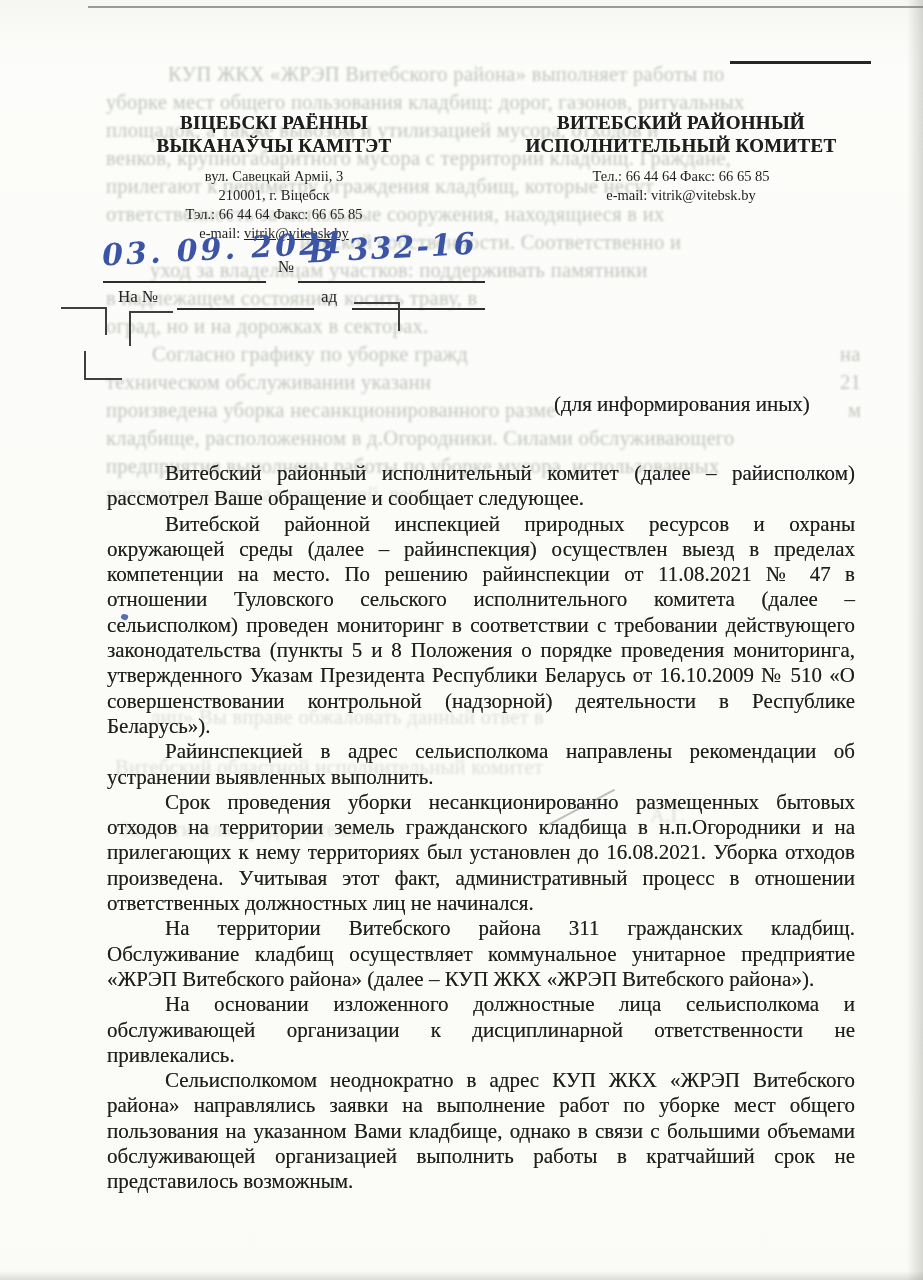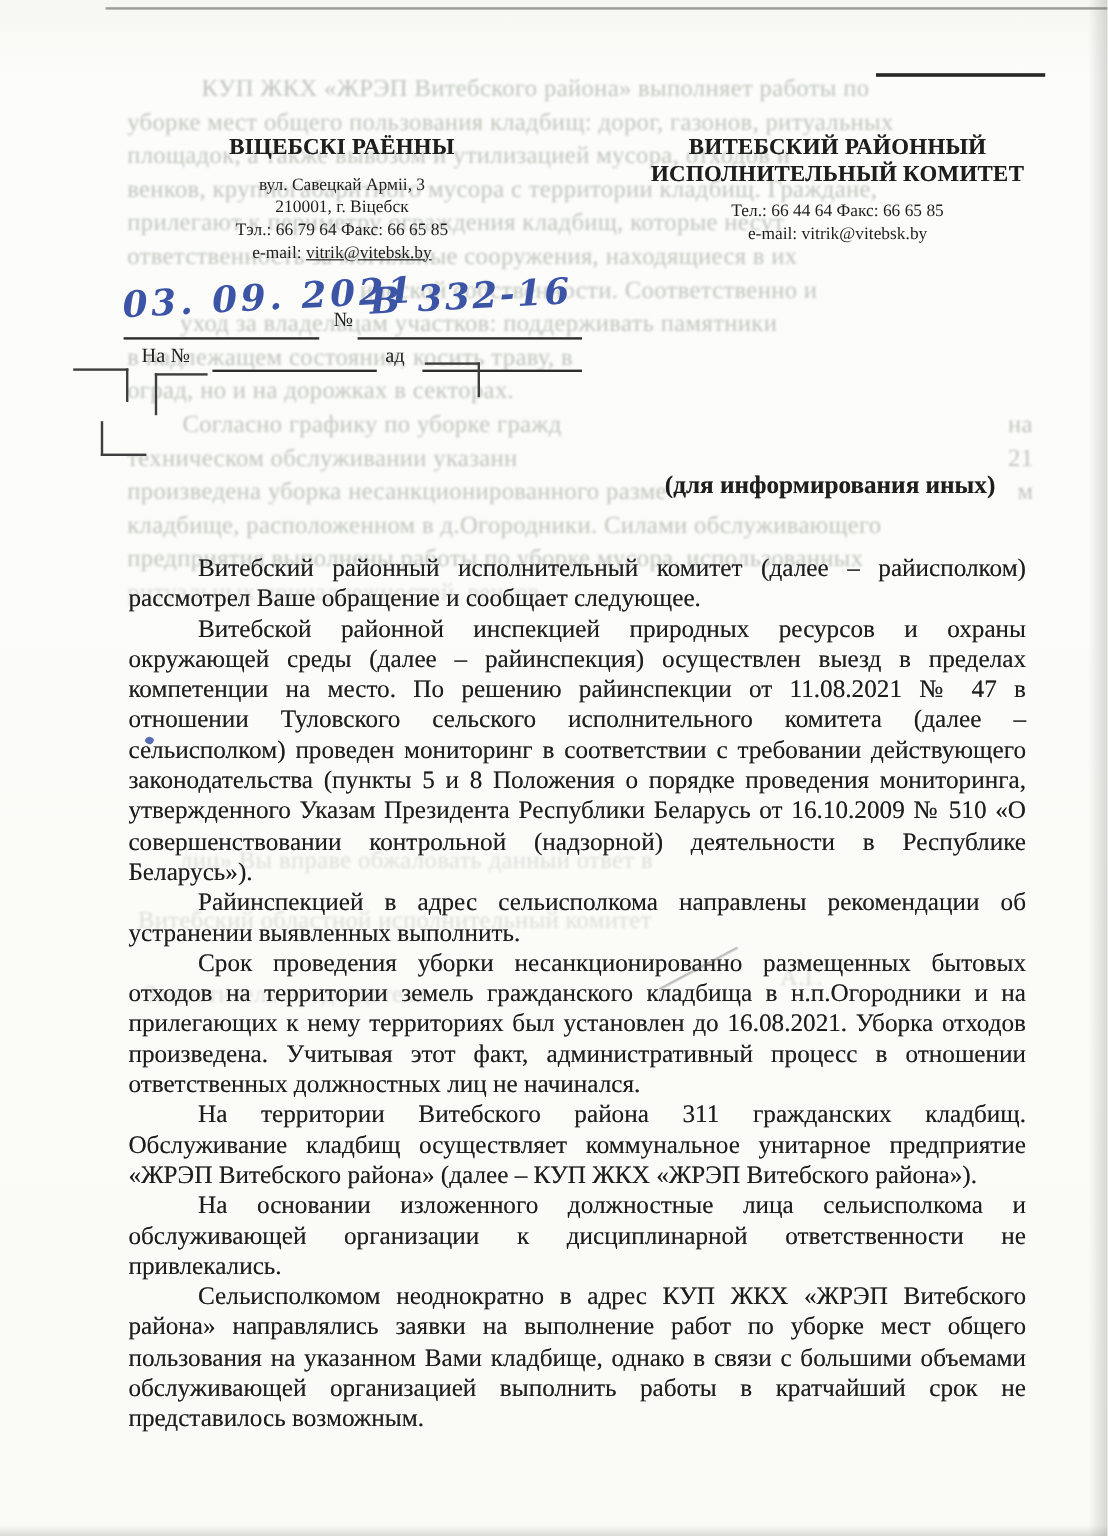--- a/index.html
+++ b/index.html
@@ -16,22 +16,22 @@
     background:linear-gradient(0deg,rgba(110,110,105,.22),rgba(110,110,105,0));}
   .ref-mark-line{position:absolute;top:61px;left:730px;width:141px;height:3px;background:#262626;}
 
   
   .ghost{position:absolute;color:#84907f;font-size:20.5px;white-space:nowrap;
     filter:blur(1.1px);opacity:.5;letter-spacing:.3px;}
   .ghost.faint{opacity:.26;}
 
   
   .lh{position:absolute;top:112px;width:372px;text-align:center;}
-  .lh-left{left:99px;}
-  .lh-right{left:512px;}
+  .lh-left{left:88px;}
+  .lh-right{left:495px;}
   .lh-title{font-weight:bold;font-size:19px;line-height:22.5px;letter-spacing:.3px;
     text-shadow:0 0 .5px rgba(0,0,0,.55);}
   .lh-addr{margin-top:10px;font-size:14.5px;line-height:19px;}
   .u{text-decoration:underline;}
 
   
   .hw{position:absolute;font-family:"DejaVu Serif",serif;font-style:italic;font-weight:bold;
     color:#3c54a6;transform:rotate(-3deg);}
   .hw-date{left:102px;top:231px;font-size:30px;letter-spacing:3px;}
   .hw-num{left:308px;top:230px;font-size:30px;letter-spacing:2px;}
@@ -49,21 +49,21 @@
   .corner{position:absolute;}
   .c-tr{border-top:2px solid #3f3f3f;border-right:2px solid #3f3f3f;}
   .c-tl{border-top:2px solid #3f3f3f;border-left:2px solid #3f3f3f;}
   .c-bl{border-bottom:2px solid #3f3f3f;border-left:2px solid #3f3f3f;}
   .c1{left:61px;top:307px;width:44px;height:26px;}
   .c2{left:129px;top:311px;width:42px;height:33px;}
   .c3{left:354px;top:302px;width:44px;height:27px;}
   .c4{left:84px;top:351px;width:36px;height:27px;}
 
   .recipient-note{position:absolute;left:554px;top:392px;font-size:21px;
-    text-shadow:0 0 .4px rgba(0,0,0,.5);font-weight:bold;}
+    text-shadow:0 0 .4px rgba(0,0,0,.5);}
 
   
   .body-text{position:absolute;left:107px;top:461px;width:748px;
     font-size:21px;line-height:25.3px;text-align:justify;
     text-shadow:0 0 .4px rgba(0,0,0,.55);}
   .body-text p{margin:0;text-indent:58px;}
 
   .ink-speck{position:absolute;left:121px;top:614px;width:7px;height:6px;background:#3c54a6;
     border-radius:60% 40% 55% 45%;transform:rotate(22deg);opacity:.85;}
   .pencil-stroke{position:absolute;left:545px;top:806px;width:74px;height:2px;
@@ -101,25 +101,26 @@
   </div>
 
   <div class="scan-top-line"></div>
   <div class="ref-mark-line"></div>
   <div class="scan-right-band"></div>
   <div class="scan-bottom-band"></div>
 
   <div class="lh lh-left">
     <div class="lh-title">
       <div>ВІЦЕБСКІ РАЁННЫ</div>
+      <div>ВЫКАНАЎЧЫ КАМІТЭТ</div>
     </div>
     <div class="lh-addr">
       <div>вул. Савецкай Арміі, 3</div>
       <div>210001, г. Віцебск</div>
-      <div>Тэл.:  66 79 64  Факс:  66 65 85</div>
+      <div>Тэл.:  66 44 64  Факс:  66 65 85</div>
       <div><span>e-mail: </span><span class="u">vitrik@vitebsk.by</span></div>
     </div>
   </div>
 
   <div class="lh lh-right">
     <div class="lh-title">
       <div>ВИТЕБСКИЙ РАЙОННЫЙ</div>
       <div>ИСПОЛНИТЕЛЬНЫЙ КОМИТЕТ</div>
     </div>
     <div class="lh-addr">

